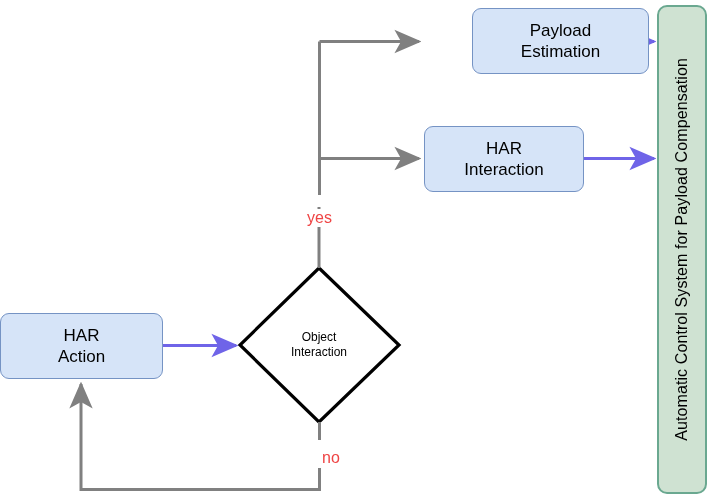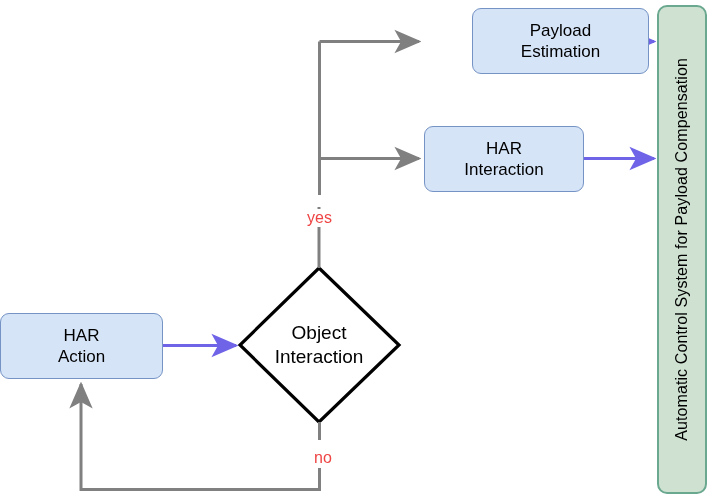--- a/index.html
+++ b/index.html
@@ -36,21 +36,21 @@
     line-height: 1.25;
   }
   .process-node {
     background: #d6e4f8;
     border: 1.6px solid #7593c4;
     border-radius: 9px;
   }
   .decision-node {
     background: transparent;
     border: none;
-    font-size: 19px;
+    font-size: 12px;
     align-items: center;
   }
   .system-node {
     background: #cfe2d2;
     border: 2px solid #6aa890;
     border-radius: 10px;
     font-size: 16px;
   }
   .system-node .vtext {
     writing-mode: vertical-rl;
@@ -124,15 +124,15 @@
     <span class="node-text">HAR
 Interaction</span>
   </div>
 
   <div class="node system-node" style="left:657px; top:5px; width:50px; height:489px;">
     <span class="vtext">Automatic Control System for Payload Compensation</span>
   </div>
 
   <div class="edge-label" style="left:305px; top:209px;">yes</div>
 
-  <div class="edge-label" style="left:312px; top:449px;">no</div>
+  <div class="edge-label" style="left:320px; top:449px;">no</div>
 
 </div>
 
 </body></html>

